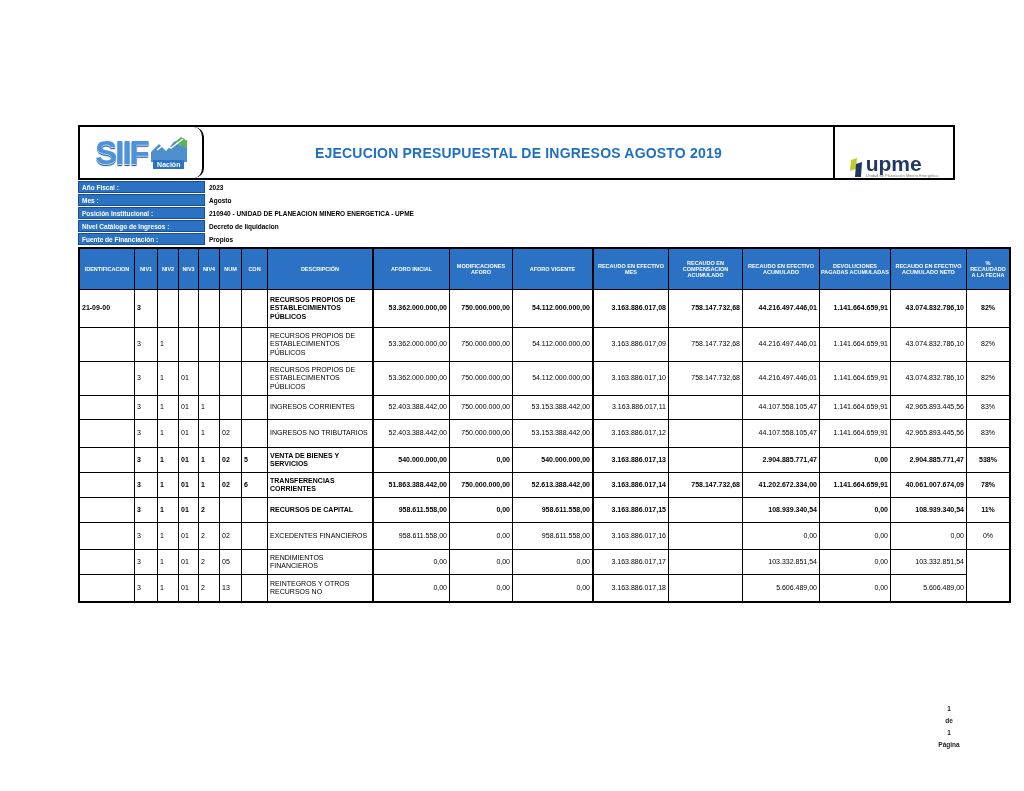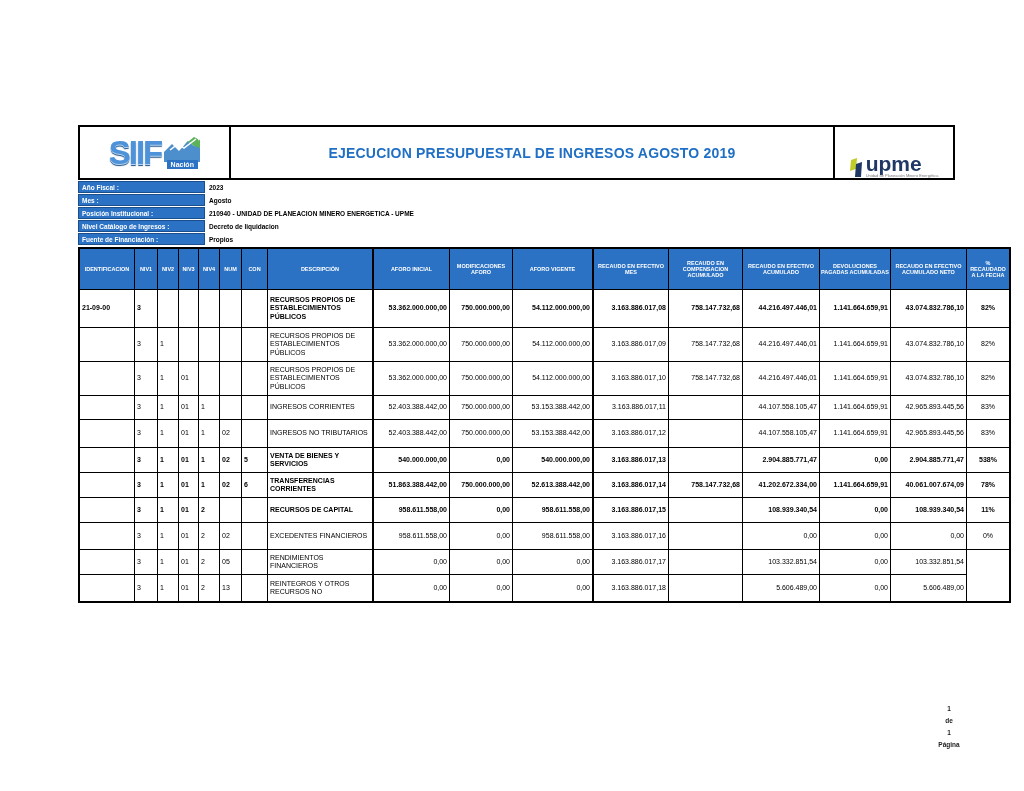--- a/index.html
+++ b/index.html
@@ -9,21 +9,21 @@
   }
   html,body{margin:0;padding:0;}
   body{
     width:1024px;height:791px;background:#fff;position:relative;
     font-family:"Liberation Sans",sans-serif;color:#000;overflow:hidden;
   }
   .doc{position:absolute;left:78px;top:125px;width:877px;}
 
   
   .band{display:flex;border:2px solid #000;height:55px;box-sizing:border-box;background:#fff;}
-  .logo-cell{width:151px;border-right:2px solid #000;box-sizing:border-box;display:flex;align-items:center;justify-content:center;gap:3px;}
+  .logo-cell{width:124px;border-right:2px solid #000;box-sizing:border-box;display:flex;align-items:center;justify-content:center;gap:3px;border-radius:10px;}
   .siif-text{font-size:33px;font-weight:800;letter-spacing:-2px;color:#4E93D9;text-shadow:0 1px 0 #b9d7f2,0 2px 1px #1a4d80;line-height:1;}
   .siif-mark{display:flex;flex-direction:column;align-items:center;}
   .nacion-band{display:block;background:var(--blue);color:#fff;font-size:7px;font-weight:bold;text-align:center;padding:1px 4px;margin-top:-2px;}
   .title-cell{flex:1;border-right:2px solid #000;box-sizing:border-box;display:flex;align-items:center;justify-content:center;}
   .title-text{color:var(--title-blue);font-size:14px;font-weight:bold;letter-spacing:.2px;}
   .upme-cell{width:118px;display:flex;align-items:flex-end;justify-content:center;gap:3px;}
   .upme-right{display:flex;flex-direction:column;line-height:1;}
   .upme-text{font-size:21px;font-weight:800;color:var(--navy);line-height:.85;letter-spacing:0;}
   .upme-sub{font-size:4px;color:#777;margin-top:1px;white-space:nowrap;}
 

